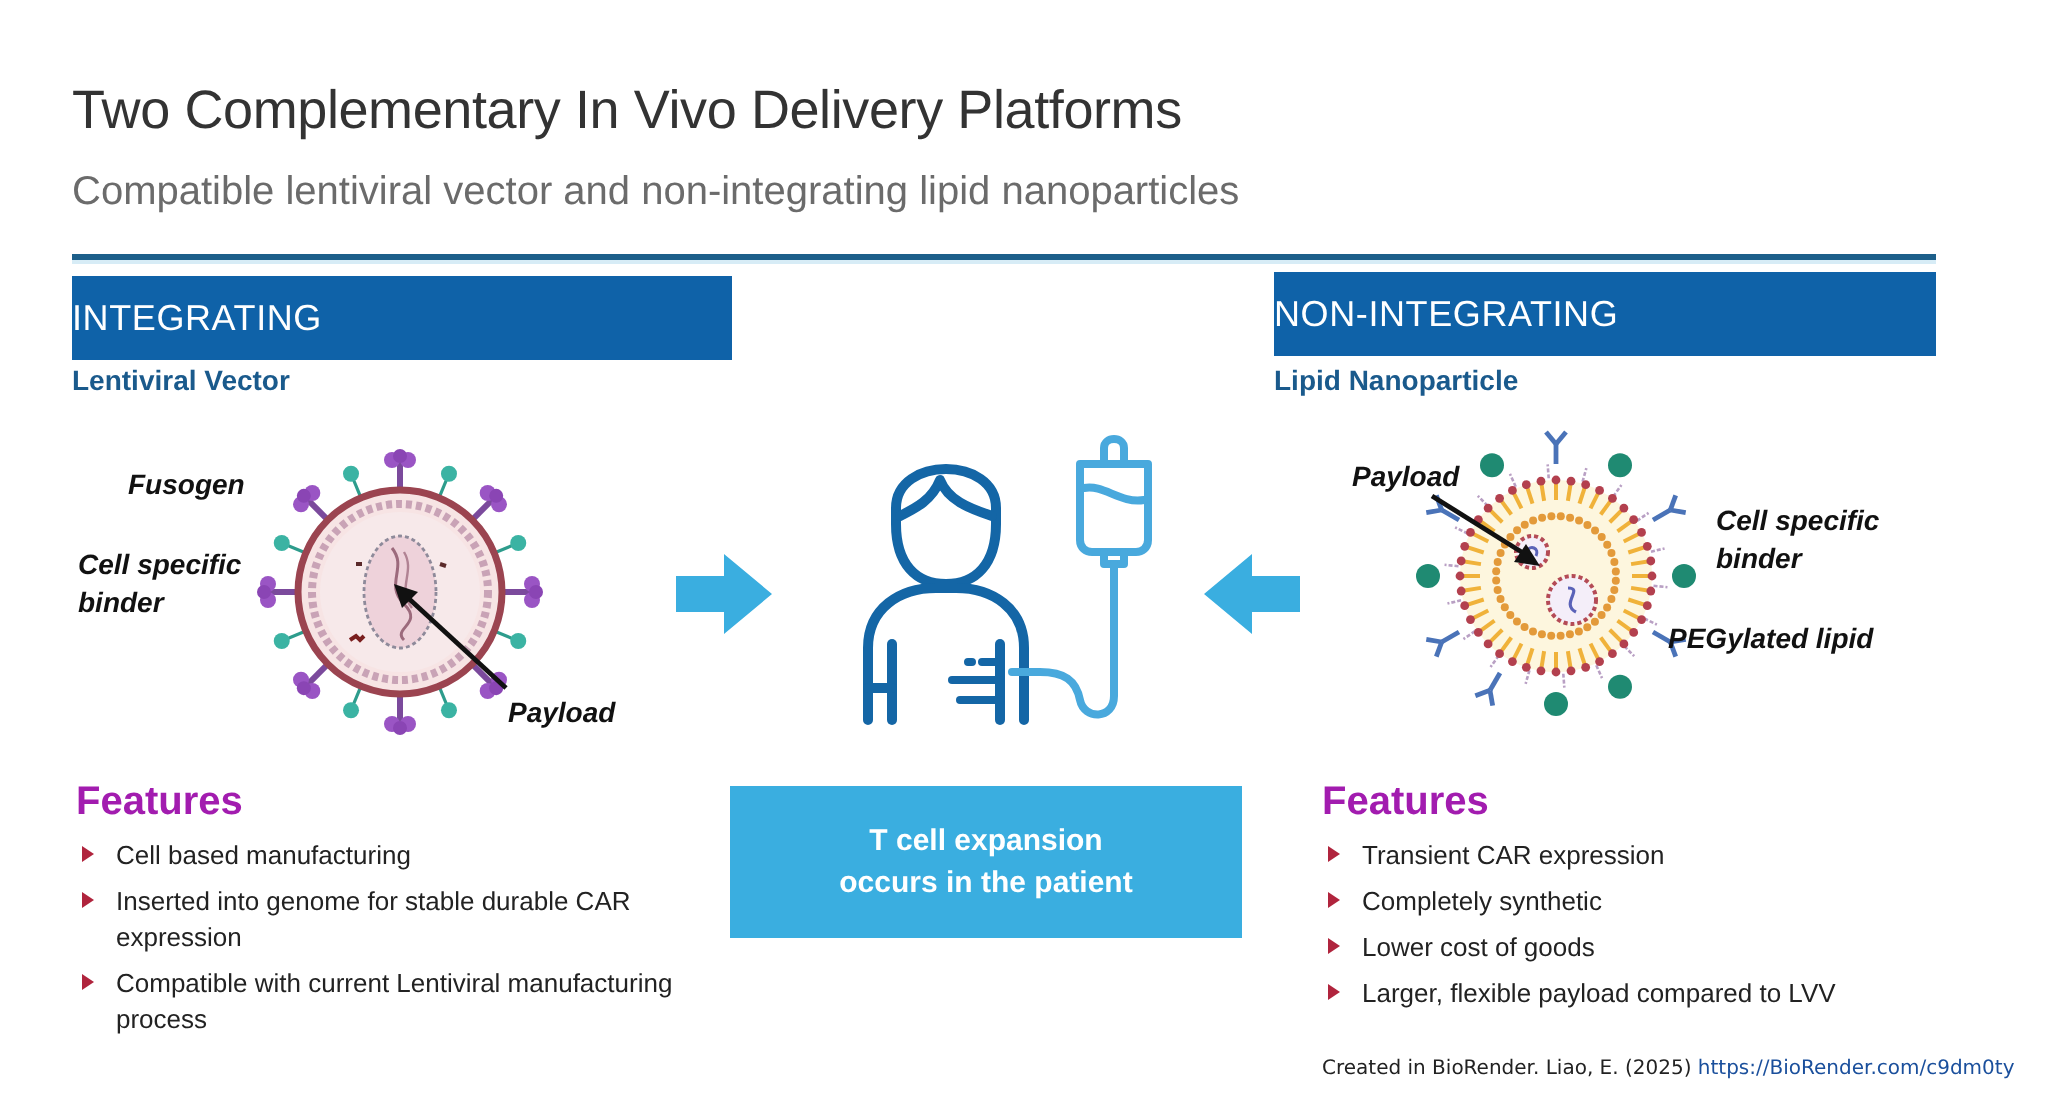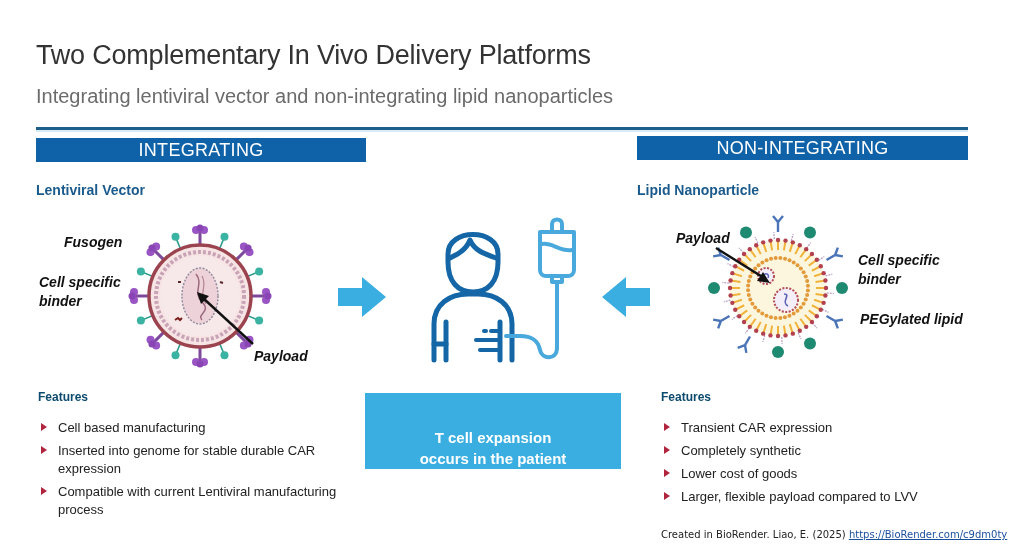--- a/index.html
+++ b/index.html
@@ -3,43 +3,43 @@
 <meta charset="utf-8">
 <style>
   html, body { margin: 0; padding: 0; background: #ffffff; }
   body { width: 1024px; height: 547px; position: relative; overflow: hidden;
          font-family: "Liberation Sans", sans-serif; color: #222; }
   .abs { position: absolute; }
   .title { left: 36px; top: 40px; font-size: 27px; color: #333333; white-space: nowrap; letter-spacing: -0.2px; text-align: center; }
   .subtitle { left: 36px; top: 85px; font-size: 20px; color: #6b6b6b; white-space: nowrap; }
   .rule { left: 36px; top: 127px; width: 932px; height: 3px; background: #1d5f8a; }
   .rule2 { left: 36px; top: 130px; width: 932px; height: 2px; background: #d7ecf6; }
-  .band { top: 137px; height: 24px; background: #0f62a8; color: #ffffff; font-size: 18px;
-          display: flex; align-items: center; justify-content: center; letter-spacing: 0.3px; }
+  .band { top: 137px; height: 42px; background: #0f62a8; color: #ffffff; font-size: 18px;
+          display: flex; align-items: center; letter-spacing: 0.3px; }
   .band.left { left: 36px; width: 330px; top: 138px; }
   .band.right { left: 637px; width: 331px; top: 136px; }
   .platform { font-size: 14px; font-weight: bold; color: #1a5a8c; white-space: nowrap; text-align: left; }
   .label { font-size: 14px; font-weight: bold; color: #111; white-space: nowrap; line-height: 19px; font-style: italic; }
-  .features-h { font-size: 12px; font-weight: bold; color: #0c4a6e; }
+  .features-h { font-size: 20px; font-weight: bold; color: #a21caf; }
   ul.feat { list-style: none; margin: 0; padding: 0; }
   ul.feat li { position: relative; padding-left: 20px; font-size: 13px; color: #222; line-height: 18px; margin-bottom: 5px; }
   ul.feat li .bullet { position: absolute; left: 3px; top: 4px; width: 0; height: 0;
         border-top: 4px solid transparent; border-bottom: 4px solid transparent; border-left: 6px solid #b0243d; }
   .expansion { left: 365px; top: 393px; width: 256px; height: 76px; background: #3aaee0; color: #ffffff;
                font-weight: bold; font-size: 15px; text-align: center; display: flex; flex-direction: column;
-               align-items: center; justify-content: flex-end; line-height: 21px; }
+               align-items: center; justify-content: center; line-height: 21px; }
   .credit { left: 661px; top: 529px; font-size: 10px; color: #222; font-family: "DejaVu Sans", sans-serif; white-space: nowrap; }
-  .credit a { color: #1a4f9c; text-decoration: underline; }
+  .credit a { color: #1a4f9c; }
   svg { position: absolute; overflow: visible; }
 </style>
 </head>
 <body>
 
 <div class="abs title">Two Complementary In Vivo Delivery Platforms</div>
-<div class="abs subtitle">Integrating lentiviral vector and non-integrating lipid nanoparticles</div>
+<div class="abs subtitle">Compatible lentiviral vector and non-integrating lipid nanoparticles</div>
 <div class="abs rule"></div>
 <div class="abs rule2"></div>
 
 <div class="abs band left">
   <span>INTEGRATING</span>
 </div>
 <div class="abs platform" style="left:36px; top:182px; width:330px;">Lentiviral Vector</div>
 
 <svg style="left:130px; top:226px;" width="140" height="140" viewBox="0 0 140 140">
   <g id="lv-spikes">
@@ -333,21 +333,21 @@
   <path d="M76 76 C84 76 72 84 80 88" fill="none" stroke="#5a62b8" stroke-width="1.6"></path>
 </svg>
 
 <div class="abs label" style="left:676px; top:229px;">Payload</div>
 <svg style="left:712px; top:246px;" width="62" height="40" viewBox="0 0 62 40">
   <line x1="4" y1="2" x2="52" y2="32" stroke="#111" stroke-width="2.4"></line>
   <polygon points="58,37 45,35 51,26" fill="#111"></polygon>
 </svg>
 <div class="abs label" style="left:858px; top:251px;">Cell specific</div>
 <div class="abs label" style="left:858px; top:270px;">binder</div>
-<div class="abs label" style="left:860px; top:310px;">PEGylated lipid</div>
+<div class="abs label" style="left:834px; top:310px;">PEGylated lipid</div>
 
 <div class="abs features-h" style="left:661px; top:390px;">Features</div>
 <ul class="abs feat" style="left:661px; top:419px; width:330px;">
   <li><span class="bullet"></span><span>Transient CAR expression</span></li>
   <li><span class="bullet"></span><span>Completely synthetic</span></li>
   <li><span class="bullet"></span><span>Lower cost of goods</span></li>
   <li><span class="bullet"></span><span>Larger, flexible payload compared to LVV</span></li>
 </ul>
 
 <div class="abs credit">

